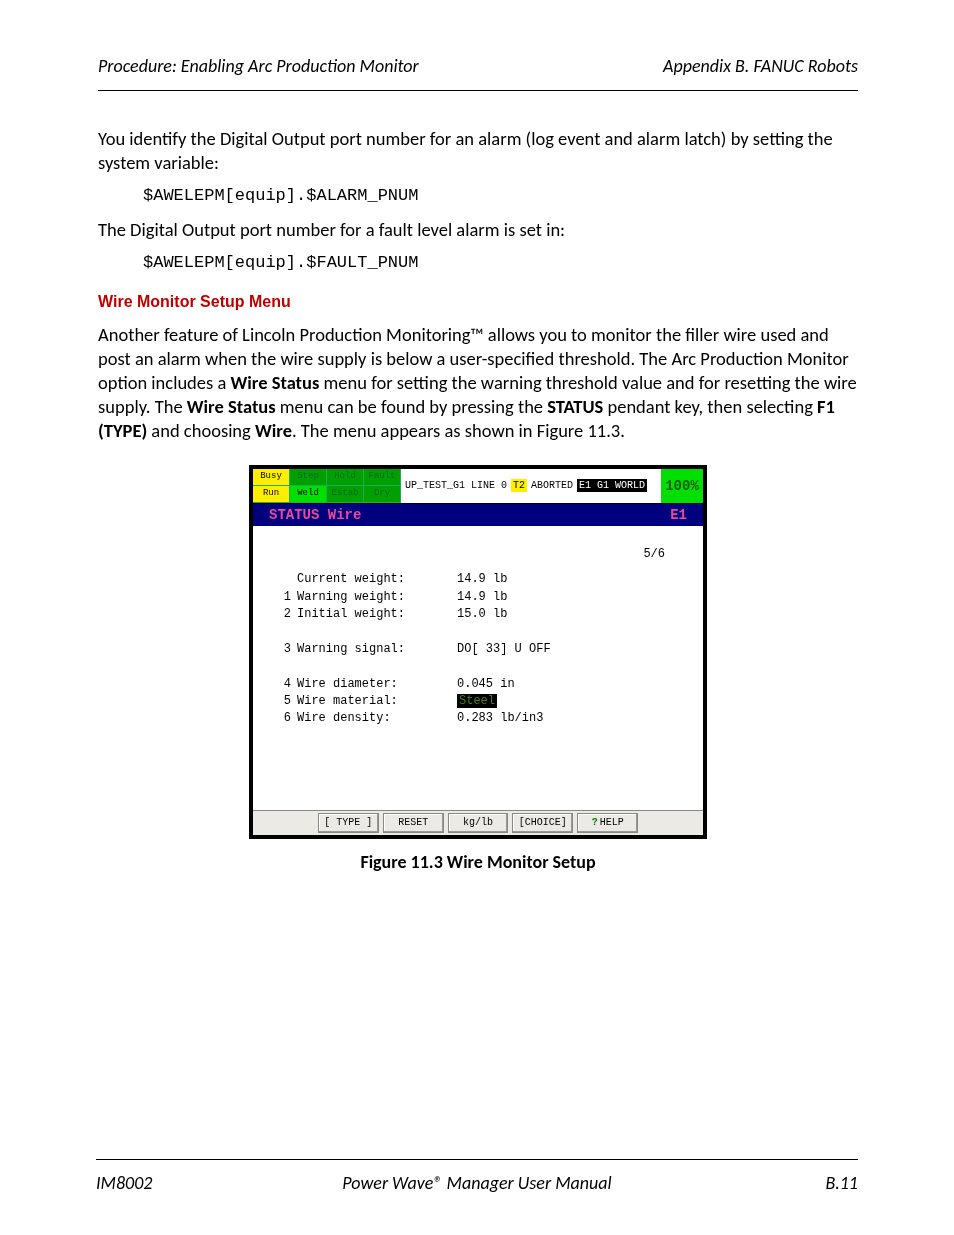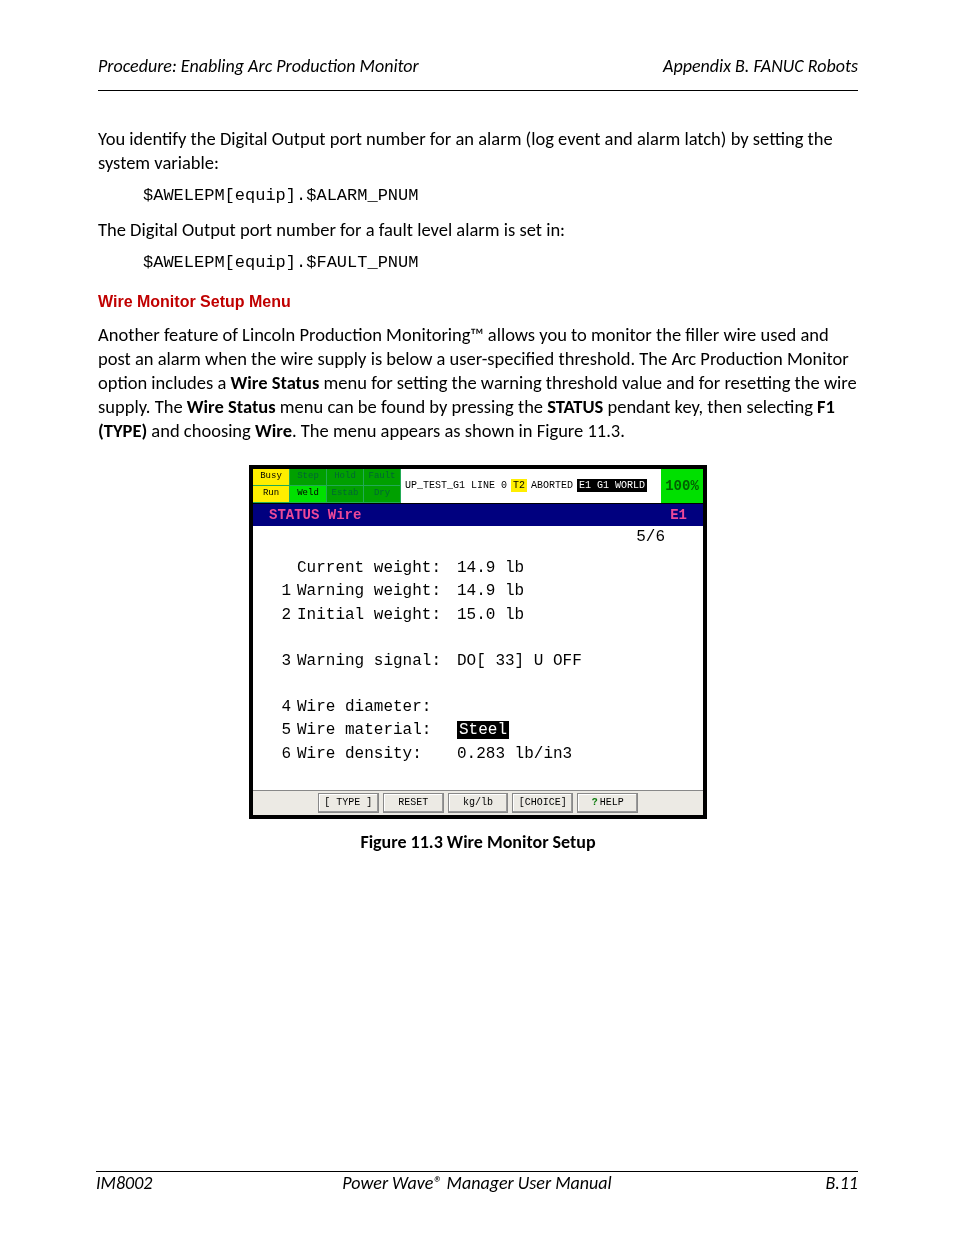--- a/index.html
+++ b/index.html
@@ -66,39 +66,39 @@
     display: flex;
     align-items: center;
     padding: 0 4px;
     gap: 4px;
     white-space: nowrap;
   }
   .inv { background:#000; color:#fff; padding:0 2px;}
   .hl { background:#ffee00; padding:0 2px;}
   .pct { width: 42px; background:#00e000; color:#006000; font-weight:bold; font-size:14px; display:flex; align-items:center; justify-content:center;}
   .titlebar { background:#00007f; color:#ec4899; font-weight:bold; padding:2px 16px; display:flex; justify-content:space-between; font-size:14px;}
-  .screen { background:#fff; color:#000; padding: 0 10px 2px 10px; min-height: 262px; font-size:16px; line-height:1.45; }
+  .screen { background:#fff; color:#000; padding: 20px 10px 2px 10px; min-height: 262px; font-size:12px; line-height:1.45; }
   .screen-row { display:flex; }
   .screen-idx { width: 28px; text-align:right; padding-right:6px;}
   .screen-label { flex:0 0 160px;}
   .screen-val { flex:1; }
-  .sel { background:#000; color:#ffffff; padding:0 2px;}
+  .sel { background:#000; color:#4d7c0f; padding:0 2px;}
   .counter { text-align:right; padding-right:28px; margin-bottom:8px;}
   .softkeys { display:flex; border-top:1px solid #888; background:#eceae4; height:24px; font-size:10px;}
   .softkey { flex:1; display:flex; align-items:center; justify-content:center; border:1px solid #888; margin:2px; background:#eceae4; box-shadow: inset -1px -1px #999, inset 1px 1px #fff;}
   .softkey.blank { border:none; box-shadow:none; background:transparent;}
   .help-icon { color:#0a7a0a; font-weight:bold; margin-right:2px;}
 
   .footer {
     position: absolute;
     bottom: 40px;
     left: 96px;
     right: 96px;
     border-top: 1px solid #000;
-    padding-top: 0;
+    padding-top: 12px;
     font-style: italic;
     font-size: 18px;
     display: flex;
     gap: 24px;
   }
   .footer > div:first-child { flex:0 0 120px; text-align:left;}
   .footer > div:nth-child(2){ flex:1; text-align:center;}
   .footer > div:last-child { flex:0 0 120px; text-align:right;}
 </style>
 </head>
@@ -173,20 +173,21 @@
           <span class="screen-val">DO[  33] U OFF</span>
         </div>
       <div class="screen-row">
           <span class="screen-idx">&nbsp;</span>
           <span class="screen-label"></span>
           <span class="screen-val"></span>
         </div>
       <div class="screen-row">
           <span class="screen-idx">4</span>
           <span class="screen-label">Wire diameter:</span>
+          <span class="screen-val">0.045 in</span>
         </div>
       <div class="screen-row">
           <span class="screen-idx">5</span>
           <span class="screen-label">Wire material:</span>
           <span class="screen-val"><span class="sel">Steel</span>&nbsp;&nbsp;&nbsp;&nbsp;</span>
         </div>
       <div class="screen-row">
           <span class="screen-idx">6</span>
           <span class="screen-label">Wire density:</span>
           <span class="screen-val">0.283 lb/in3</span>

